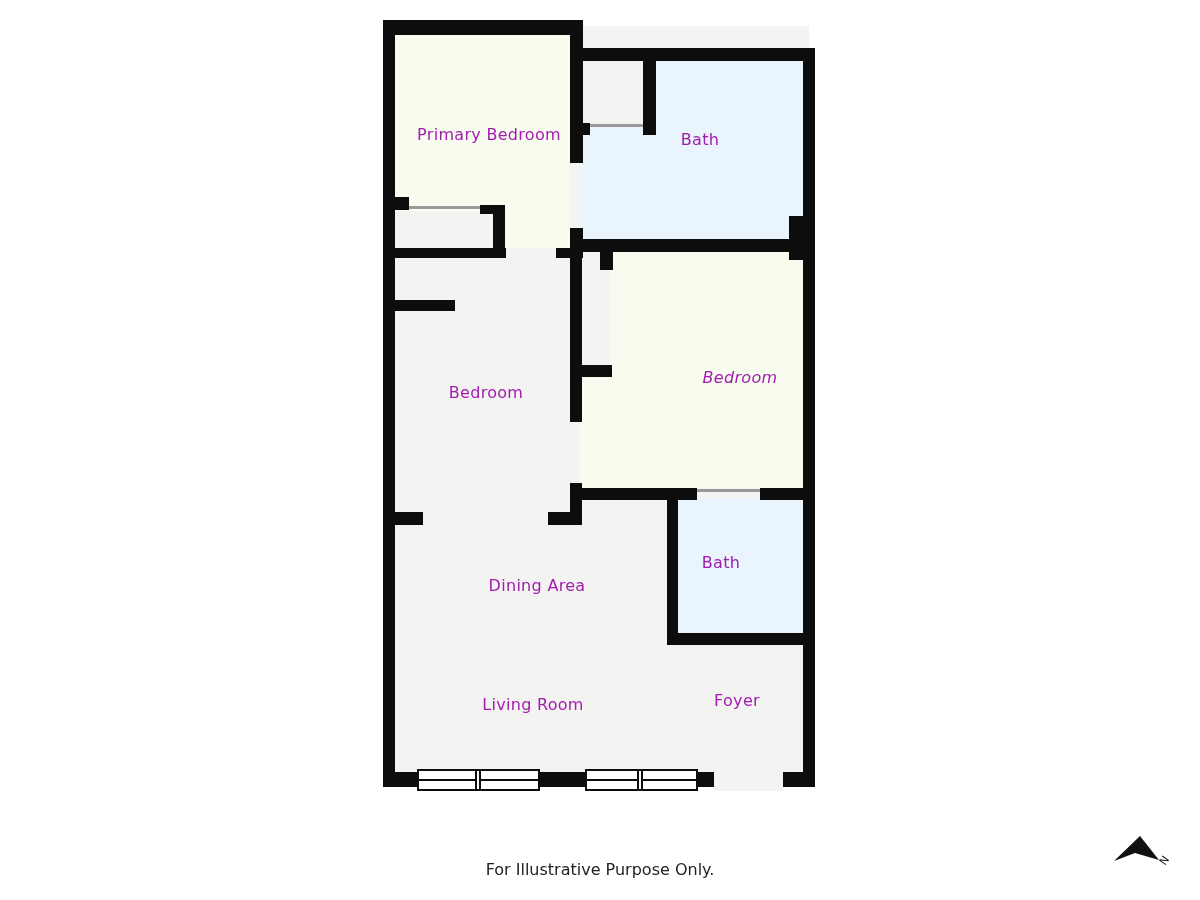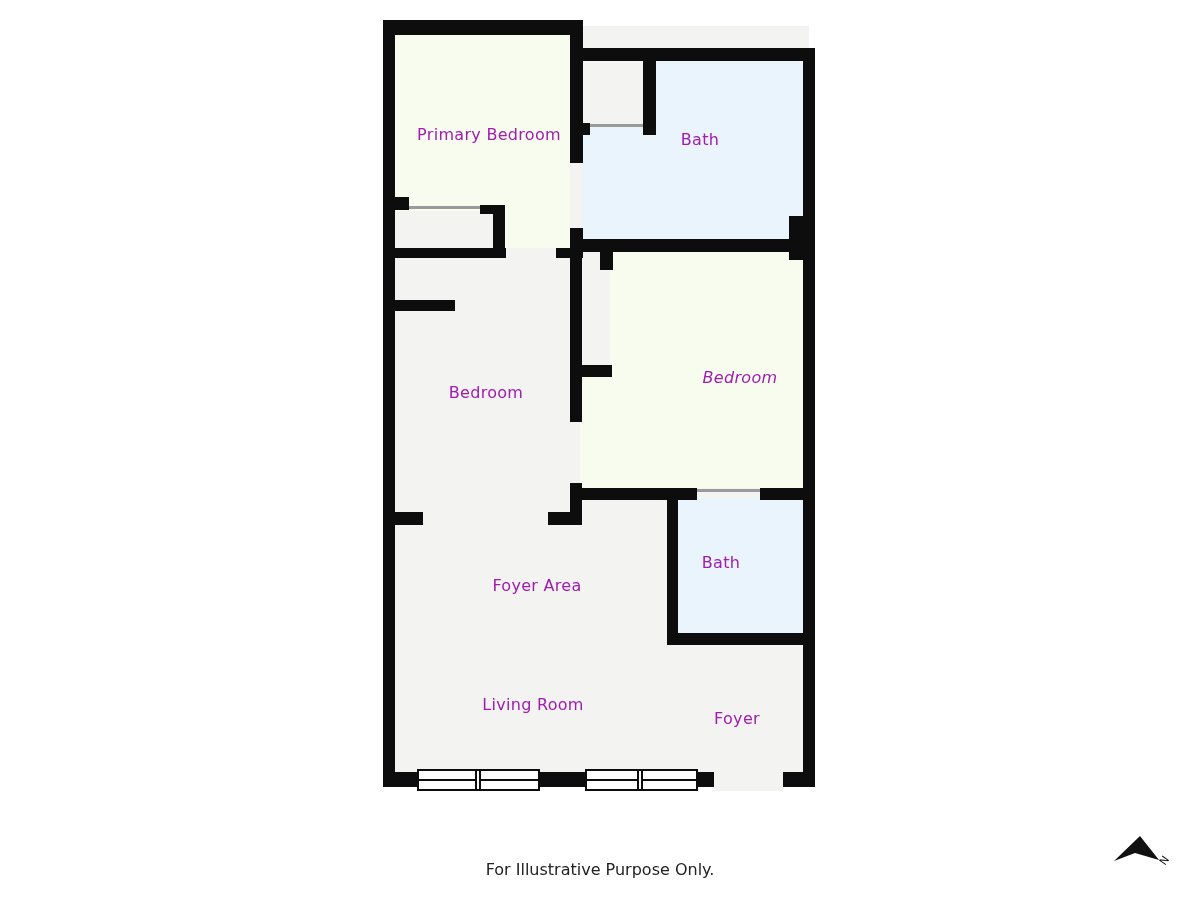--- a/index.html
+++ b/index.html
@@ -100,23 +100,23 @@
   <div class="window" style="left:585px;top:769px;width:113px;height:22px;">
     <div class="mid"></div>
     <div class="divider" style="left:50px;"></div>
   </div>
 
   <span class="room-label" style="left:489px;top:134px;">Primary Bedroom</span>
   <span class="room-label" style="left:700px;top:139px;">Bath</span>
   <span class="room-label" style="left:486px;top:392px;">Bedroom</span>
   <span class="room-label" style="left:740px;top:377px;font-style:italic;">Bedroom</span>
   <span class="room-label" style="left:721px;top:562px;">Bath</span>
-  <span class="room-label" style="left:537px;top:585px;">Foyer Area</span>
+  <span class="room-label" style="left:537px;top:585px;">Dining Area</span>
   <span class="room-label" style="left:533px;top:704px;text-align:center;">Living Room</span>
-  <span class="room-label" style="left:737px;top:700px;margin-top:18px;">Foyer</span>
+  <span class="room-label" style="left:737px;top:700px;">Foyer</span>
 
   <span class="disclaimer">For Illustrative Purpose Only.</span>
 
   <svg class="compass" width="72" height="48" viewBox="0 0 72 48">
     <polygon points="32,8 51,32 27,25 6,33" fill="#111111"></polygon>
     <text transform="translate(57,38) rotate(-55)" font-size="11" fill="#111111" font-family="DejaVu Sans, Liberation Sans, sans-serif">N</text>
   </svg>
 
 </div>
 

